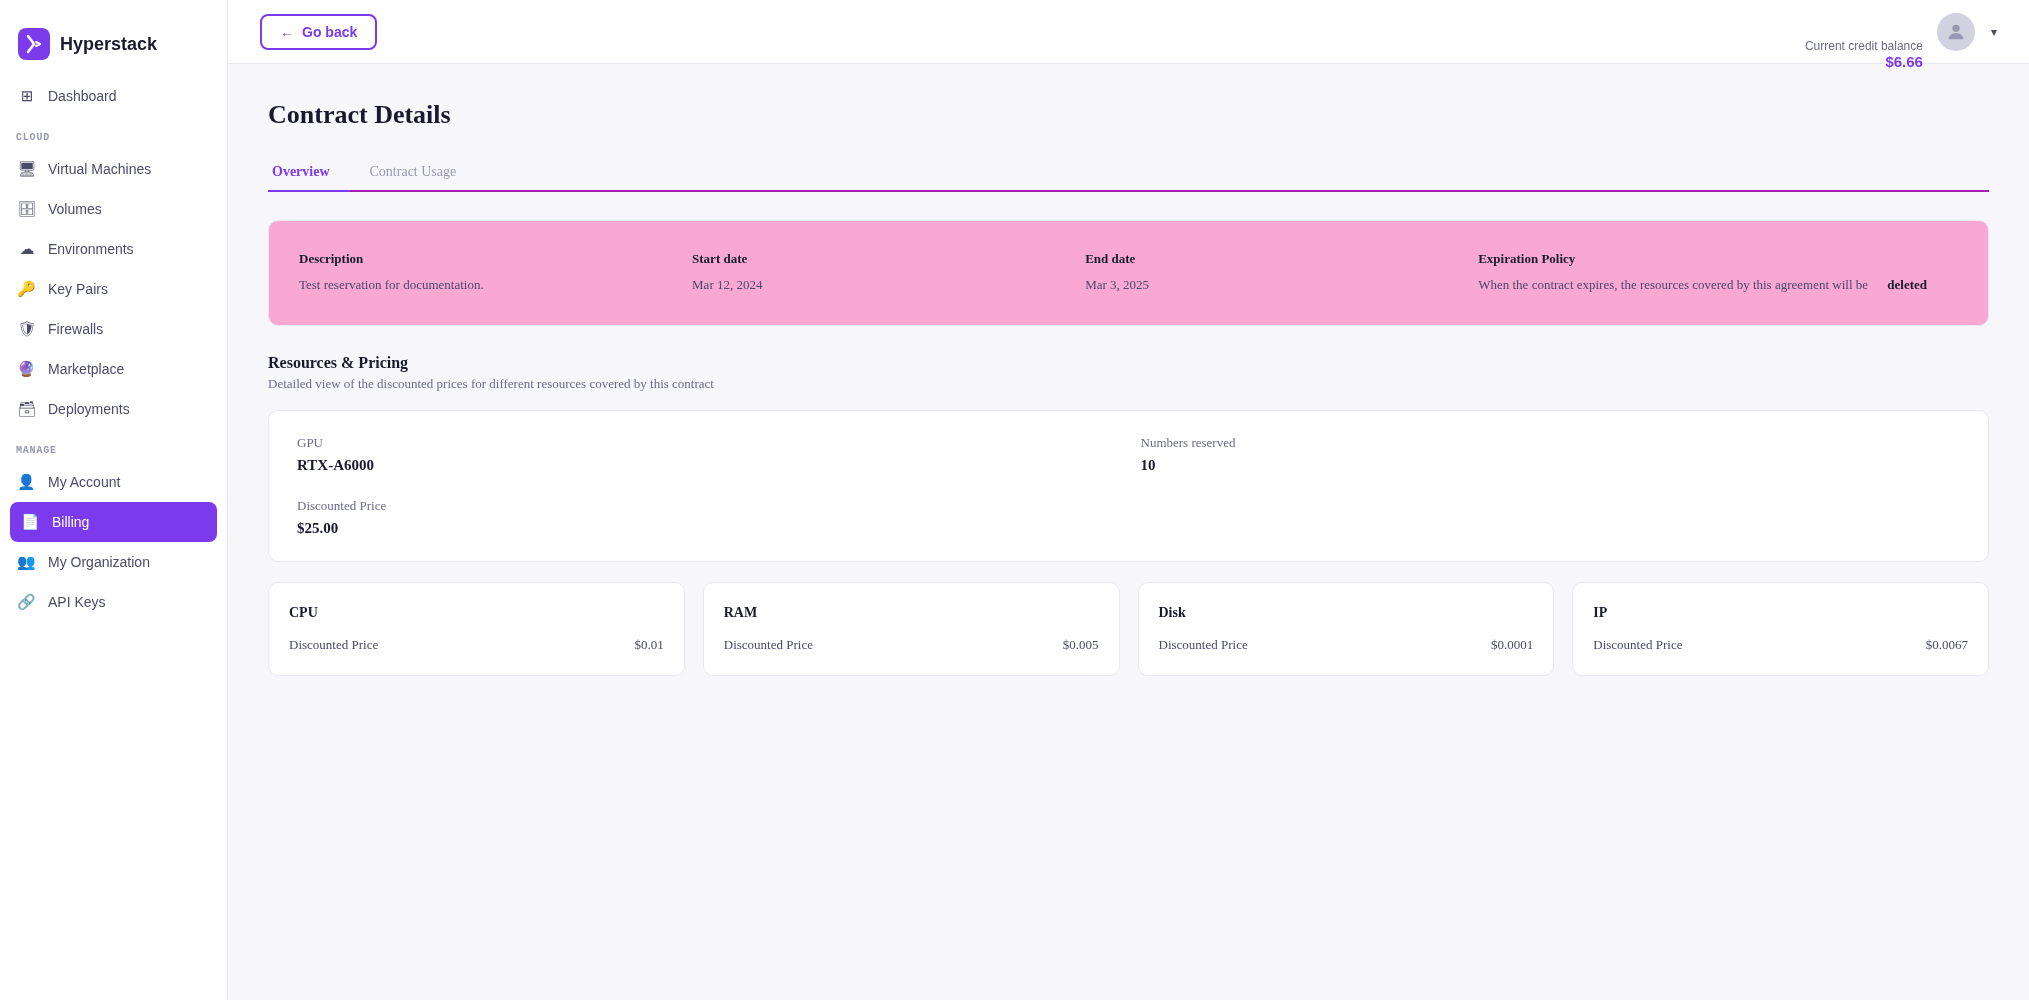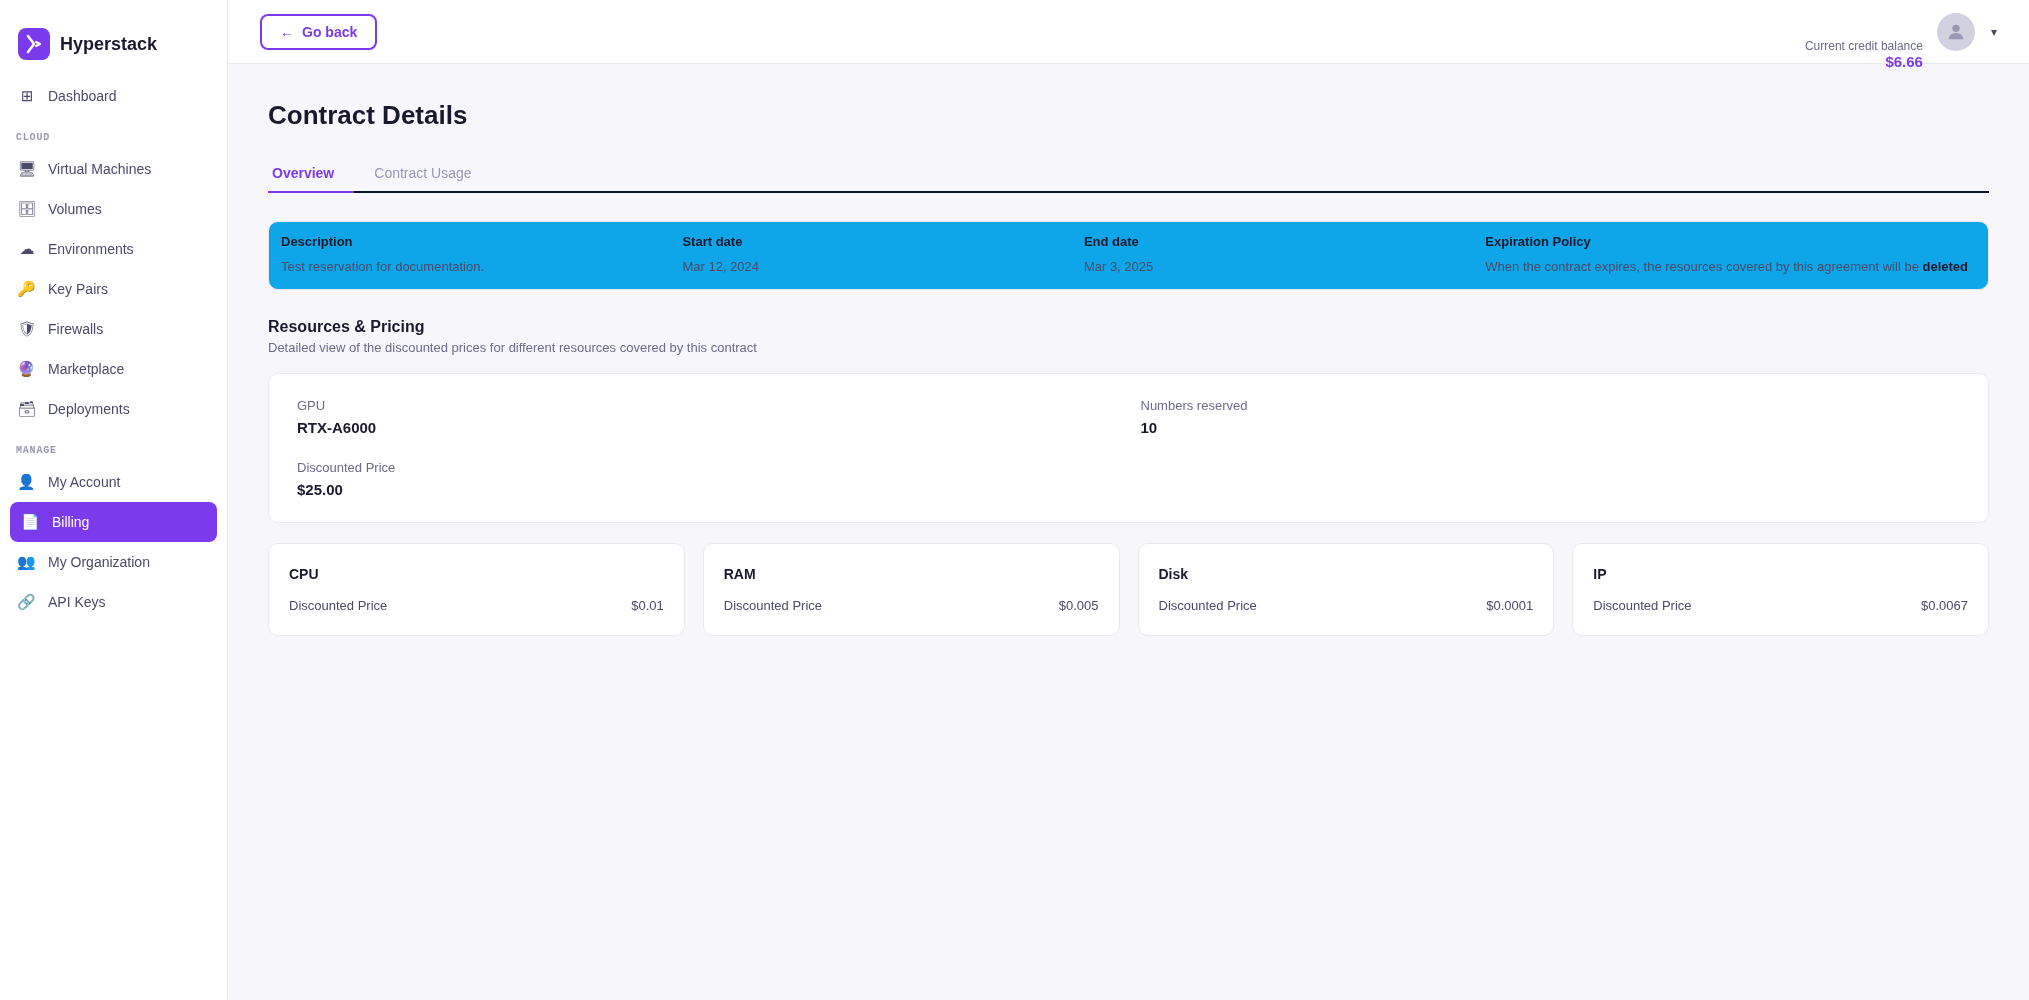--- a/index.html
+++ b/index.html
@@ -119,75 +119,76 @@
       font-size: 20px;
       color: #9898b3;
     }
     .chevron { color: #4a4a6a; font-size: 12px; margin-left: 2px; }
 
     
     .content {
       flex: 1;
       overflow-y: auto;
       padding: 36px 40px;
+      font-family: Liberation Serif, serif;
     }
     .page-title {
       font-size: 26px;
       font-weight: 700;
       color: #1a1a2e;
       margin-bottom: 24px;
     }
 
     
     .tabs {
       display: flex;
-      border-bottom: 2px solid #0f172a;
+      border-bottom: 2px solid #a21caf;
       margin-bottom: 28px;
     }
     .tab {
       padding: 10px 20px 10px 4px;
       font-size: 14px;
       font-weight: 500;
       color: #9898b3;
       cursor: pointer;
       margin-right: 16px;
       border-bottom: 2px solid transparent;
       margin-bottom: -2px;
     }
     .tab.active {
       color: #7c3aed;
       border-bottom-color: #7c3aed;
       font-weight: 600;
     }
 
     
     .card {
-      background: #0ea5e9;
+      background: #f9a8d4;
       border: 1px solid #e8e8f0;
       border-radius: 10px;
-      padding: 12px;
+      padding: 30px;
       margin-bottom: 28px;
     }
     .details-grid {
       display: grid;
       grid-template-columns: 1fr 1fr 1fr 1.3fr;
       gap: 24px;
     }
     .detail-label {
       font-size: 13px;
       font-weight: 700;
       color: #1a1a2e;
       margin-bottom: 8px;
     }
     .detail-value {
       font-size: 13px;
       color: #4a4a6a;
       line-height: 1.5;
     }
-    .detail-value strong { font-weight: 700; color: #1a1a2e; }
+    .detail-value strong { font-weight: 700; color: #1a1a2e; margin-left: 16px; }
 
     
     .section-title {
       font-size: 16px;
       font-weight: 700;
       color: #1a1a2e;
       margin-bottom: 4px;
     }
     .section-subtitle {
       font-size: 13px;

